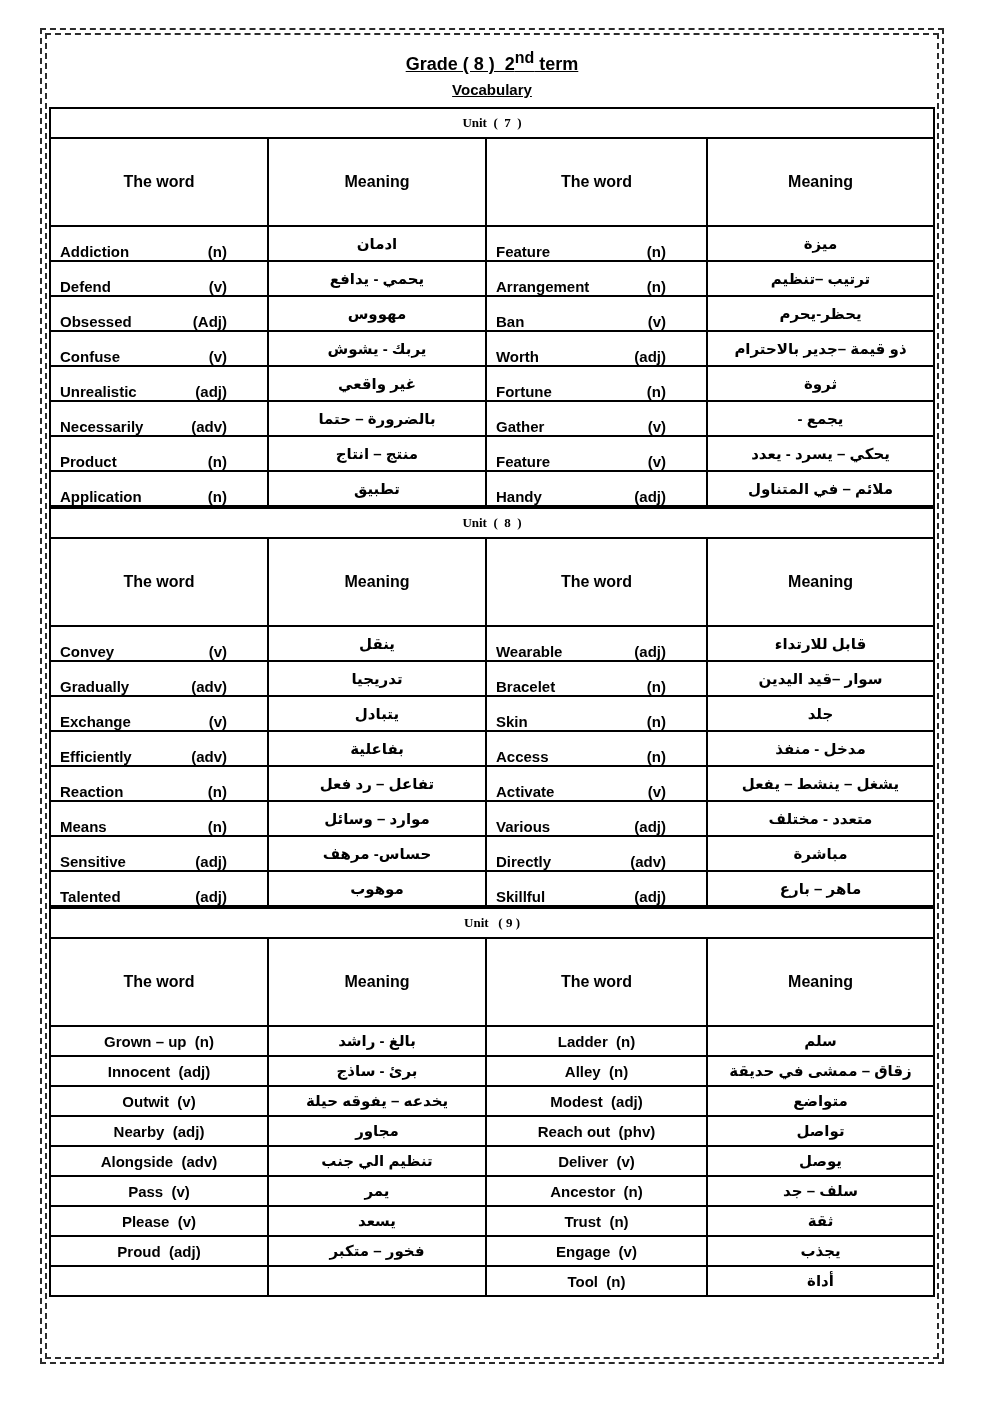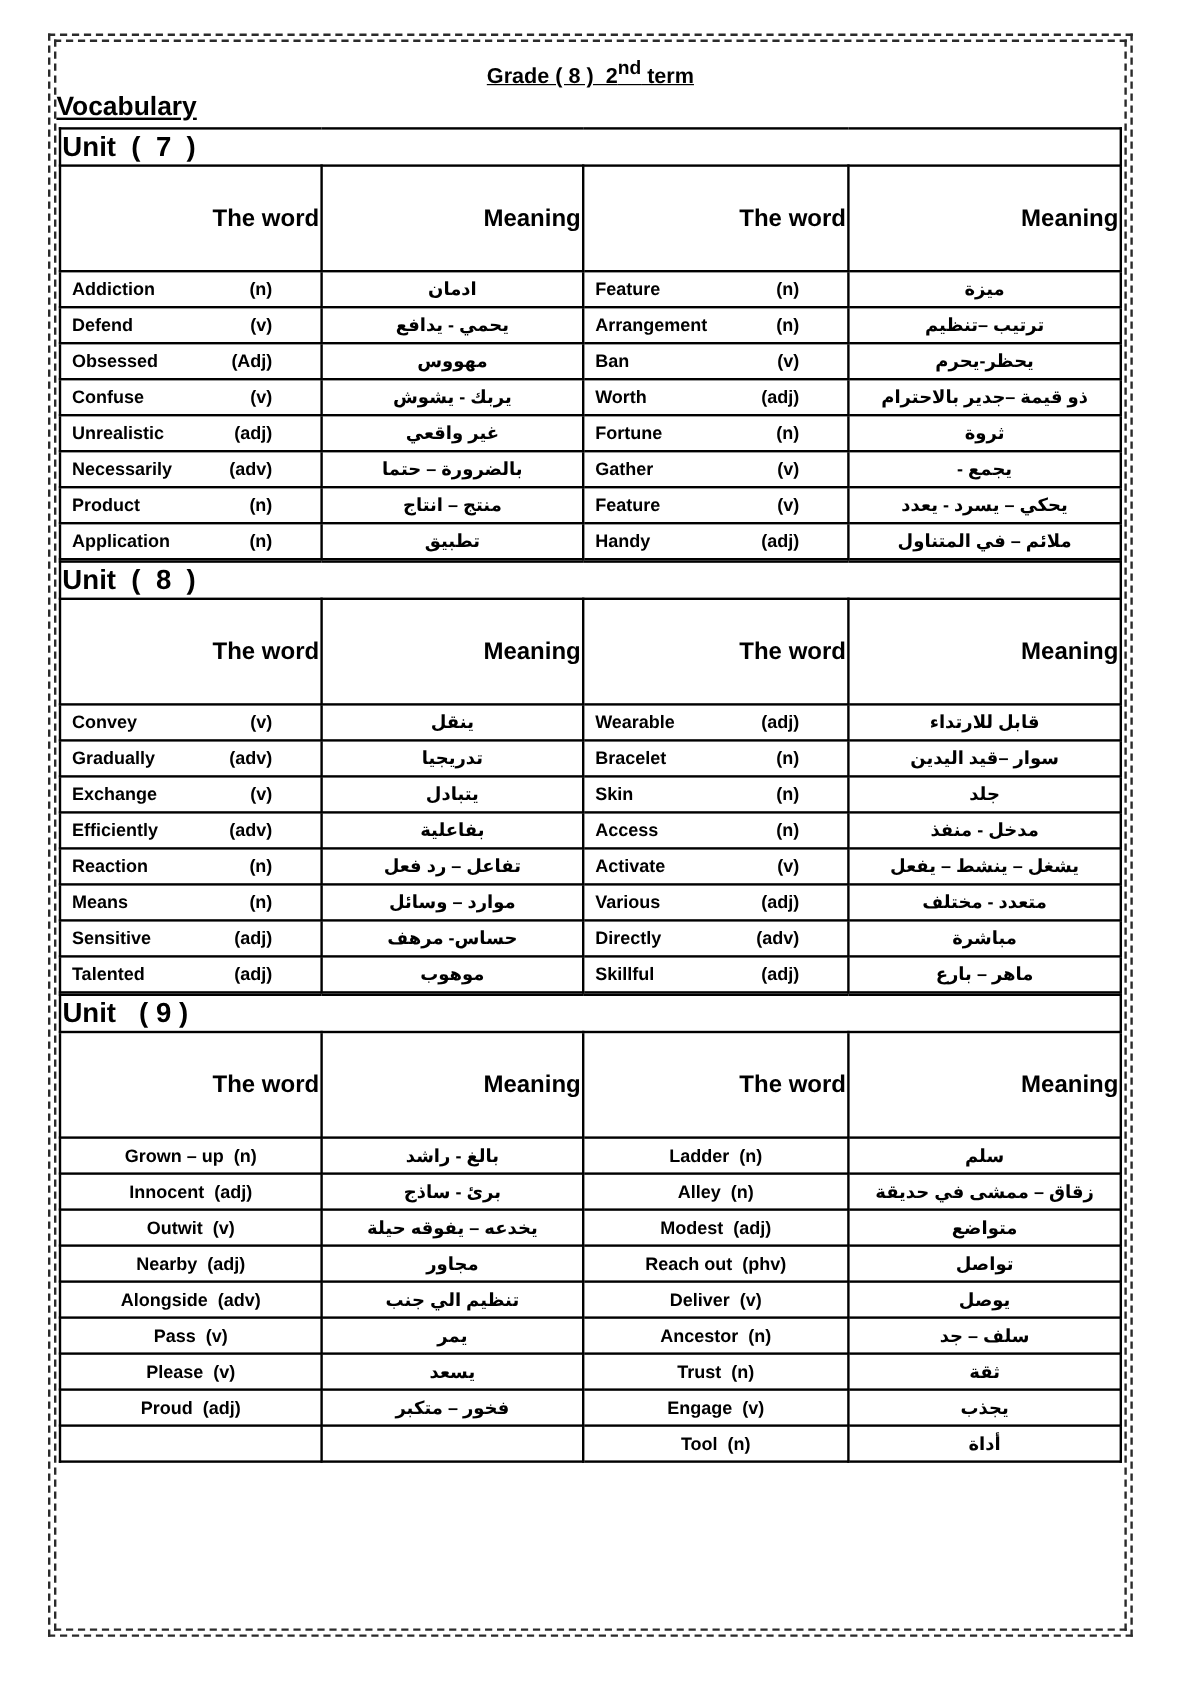--- a/index.html
+++ b/index.html
@@ -38,22 +38,22 @@
     font-size: 18px;
     font-weight: bold;
     text-decoration: underline;
     white-space: pre;
     line-height: 26px;
   }
   .title sup {
     font-size: 16px;
   }
   .subtitle {
-    text-align: left;
-    font-size: 22px;
+    text-align: center;
+    font-size: 15px;
     font-weight: bold;
     text-decoration: underline;
     line-height: 26px;
     margin-bottom: 4px;
   }
   table.vocab {
     border-collapse: collapse;
     table-layout: fixed;
     width: 884px;
     margin: 0 auto;
@@ -62,42 +62,44 @@
   table.vocab col.c2 { width: 218px; }
   table.vocab col.c3 { width: 221px; }
   table.vocab col.c4 { width: 227px; }
   table.vocab td {
     border: 2px solid #000;
     font-weight: bold;
     overflow: hidden;
   }
   tr.unit-row td {
     height: 26px;
-    text-align: left;
-    font-size: 23px;
+    text-align: center;
+    font-size: 13px;
     white-space: pre;
+    font-family: Liberation Serif, serif;
   }
   tr.header-row td {
     height: 84px;
-    text-align: right;
+    text-align: center;
     vertical-align: middle;
-    font-size: 20px;
+    font-size: 16px;
   }
   tr.data-row td {
     height: 28px;
     font-size: 15px;
     vertical-align: middle;
   }
   td.word-cell {
     padding: 0 40px 0 9px;
   }
   td.word-cell .word-flex {
     display: flex;
     justify-content: space-between;
     align-items: flex-start;
+    margin-top: 16px;
   }
   td.word-cell.center-word {
     text-align: center;
     padding: 0 8px;
     white-space: pre;
   }
   td.meaning {
     text-align: center;
     direction: rtl;
     text-underline-offset: 2px;

